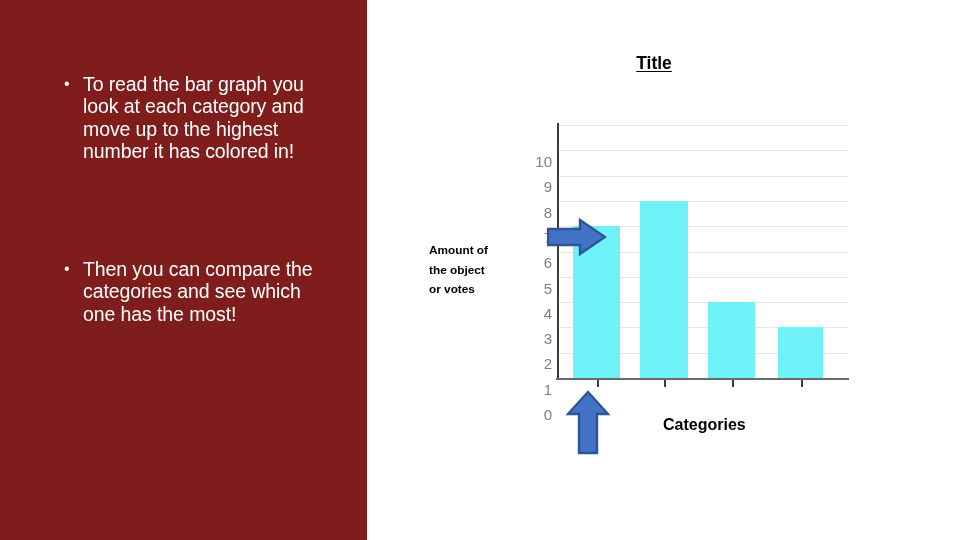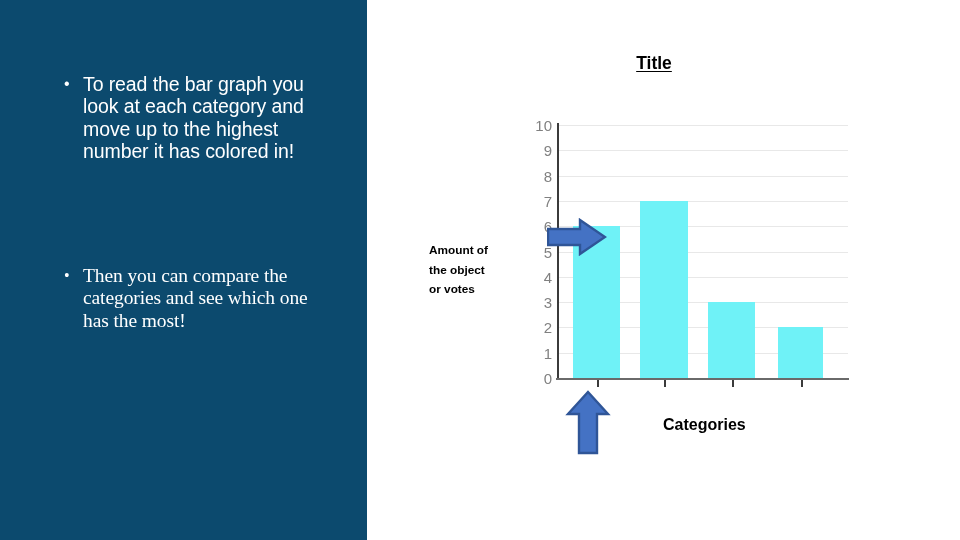--- a/index.html
+++ b/index.html
@@ -8,21 +8,21 @@
     background:#ffffff;
     font-family:"Liberation Sans", sans-serif;
     overflow:hidden;
     position:relative;
   }
   #slide{position:absolute;left:0;top:0;width:960px;height:540px;background:#fff;}
 
   
   #left-panel{
     position:absolute;left:0;top:0;width:367px;height:540px;
-    background:#0c4a6e;
+    background:#7f1d1d;
   }
   #bullet-list{
     position:absolute;left:0;top:0;width:367px;height:540px;
   }
   .bullet-item{
     position:absolute;
     display:block;
     color:#ffffff;
     font-size:19.5px;
     line-height:22.3px;
@@ -33,21 +33,21 @@
   }
   .bullet-item::before{
     content:"\2022";
     position:absolute;
     left:2px;top:0;
     font-size:16px;
     line-height:22.3px;
     color:#ffffff;
   }
   #bullet-0{left:62px;top:73px;width:250px;}
-  #bullet-1{left:62px;top:265px;width:250px;font-family:Liberation Serif, serif;}
+  #bullet-1{left:62px;top:258px;width:250px;}
 
   
   #chart-area{
     position:absolute;left:367px;top:0;width:593px;height:495px;
     background:#ffffff;
   }
 
   #chart-title{
     position:absolute;
     left:0;top:53px;width:593px;
@@ -111,20 +111,21 @@
   }
   .y-tick-label{
     position:absolute;
     right:296px;
     width:40px;
     text-align:right;
     font-size:15px;
     color:#808080;
     font-family:"Liberation Sans", sans-serif;
     line-height:1;
+    margin-top:36px;
   }
   .x-tick{
     position:absolute;top:255px;width:2px;height:7px;background:#3b3b3b;
   }
   .bar{
     position:absolute;
     background:#6ff2f7;
     bottom:0;
   }
 

